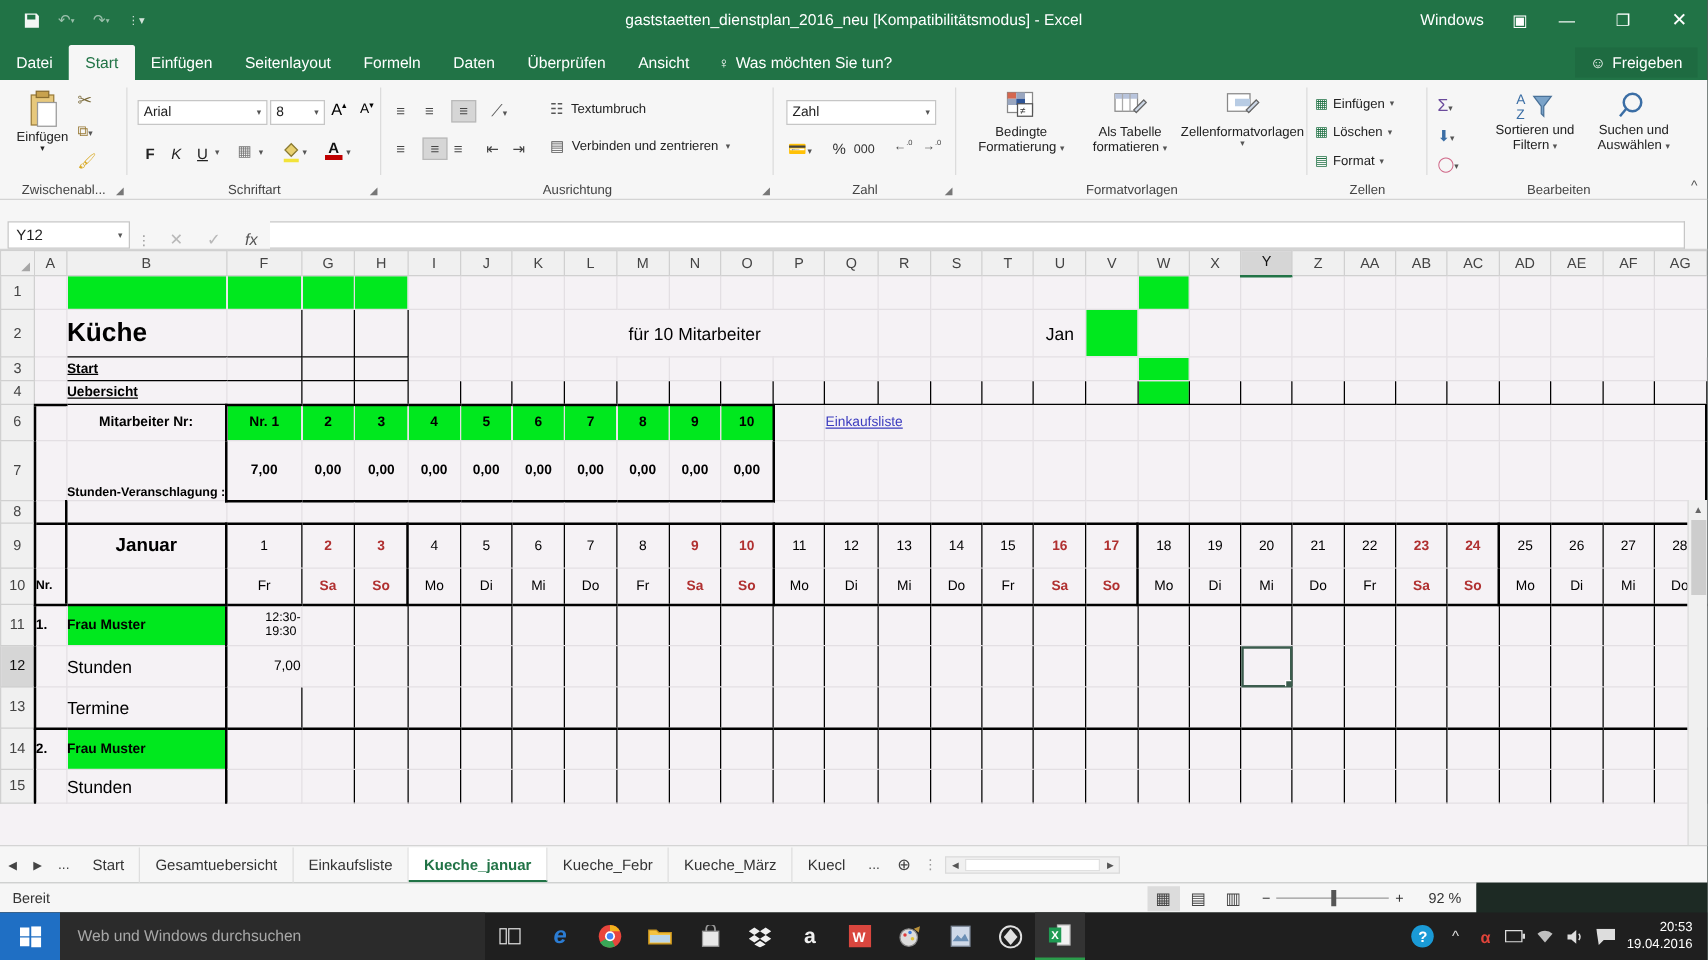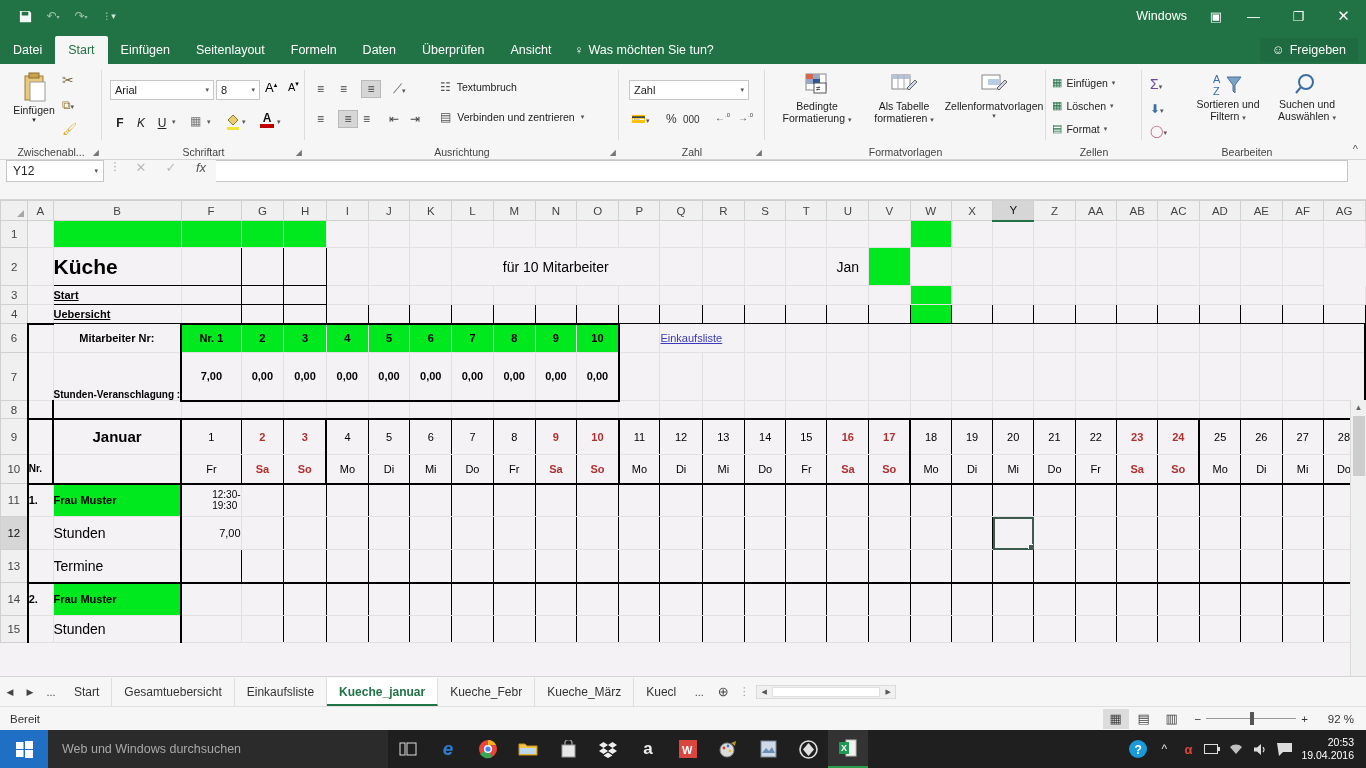--- a/index.html
+++ b/index.html
@@ -92,21 +92,21 @@
   }
   .fmt-btn.bold { font-weight: bold; }
   .fmt-btn.ital { font-style: italic; }
   .fmt-btn.under { text-decoration: underline; }
   .mini-caret { font-size: 7px; color: #555; }
   .pressed { background: #d6d6d6; border: 1px solid #b9b9b9; }
 
   
   .formulabar {
     position: absolute; left: 0; top: 160px; width: 1366px; height: 40px;
-    background: #f6f6f6; display: flex; align-items: flex-start;
+    background: #f6f6f6; display: flex; align-items: flex-end;
     border-bottom: 1px solid #d4d4d4;
   }
   .namebox {
     margin-left: 6px; width: 98px; height: 22px; background:#fff; border:1px solid #c6c6c6;
     display:flex; align-items:center; padding-left:6px; font-size:12px; color:#222; position:relative;
   }
   .namebox .caret { position: absolute; right: 5px; font-size: 7px; color:#555; }
   .fb-dots { width: 22px; text-align:center; color:#9a9a9a; font-size: 11px; }
   .fb-btn { width: 30px; text-align:center; color:#b9b9b9; font-size: 13px; }
   .fb-fx { width: 30px; text-align:center; color:#555; font-size: 13px; font-style: italic; }
@@ -191,21 +191,21 @@
   .sb-dots { width: 16px; text-align:center; color:#999; font-size: 11px; }
   .hscroll {
     margin-left: 4px; width: 140px; height: 14px; background: #f0f0f0; border: 1px solid #dadada;
     display: flex; align-items: center;
   }
   .hscroll .harrow { width: 14px; text-align: center; font-size: 7px; color: #555; }
   .hscroll .hthumb { flex: 1; height: 10px; background: #fff; margin: 0 1px; border: 1px solid #e0e0e0; }
 
   
   .statusbar {
-    position: absolute; left: 0; top: 706px; width: 1366px; height: 24px;
+    position: absolute; left: 0; top: 706px; width: 1181px; height: 24px;
     background: #f6f6f6; border-top: 1px solid #e0e0e0;
     display: flex; align-items: center; font-size: 11.5px; color: #333;
   }
   .status-text { padding-left: 10px; }
   .view-btns { margin-left: auto; display: flex; align-items: center; gap: 2px; }
   .vbtn { width: 26px; height: 20px; display:flex; align-items:center; justify-content:center; font-size: 13px; color:#444; }
   .vbtn.active { background: #dcdcdc; }
   .zoomslider { display: flex; align-items: center; gap: 5px; margin: 0 10px; }
   .zs-line { width: 90px; height: 1px; background: #999; position: relative; }
   .zs-knob { position: absolute; left: 44px; top: -6px; width: 4px; height: 13px; background: #555; }
@@ -238,20 +238,21 @@
     <div class="qat">
       <div class="qat-btn">
         <svg class="save-ico" viewBox="0 0 16 16" fill="#fff">
             <path d="M2 2h10l2 2v10H2V2zm2 1v4h7V3H4zm1 6h6v4H5V9z"></path>
           </svg>
       </div>
       <div class="qat-btn dim">↶<span style="font-size:6px">▾</span></div>
       <div class="qat-btn dim">↷<span style="font-size:6px">▾</span></div>
       <div class="qat-btn tiny">⋮▾</div>
     </div>
+    <div class="title-text">gaststaetten_dienstplan_2016_neu [Kompatibilitätsmodus] - Excel</div>
     <div class="title-right">
       <div class="signin">Windows</div>
       <div class="tb-icon">▣</div>
       <div class="wbtn">—</div>
       <div class="wbtn">❐</div>
       <div class="wbtn close">✕</div>
     </div>
   </div>
 
   <div class="ribbon-tabs">

